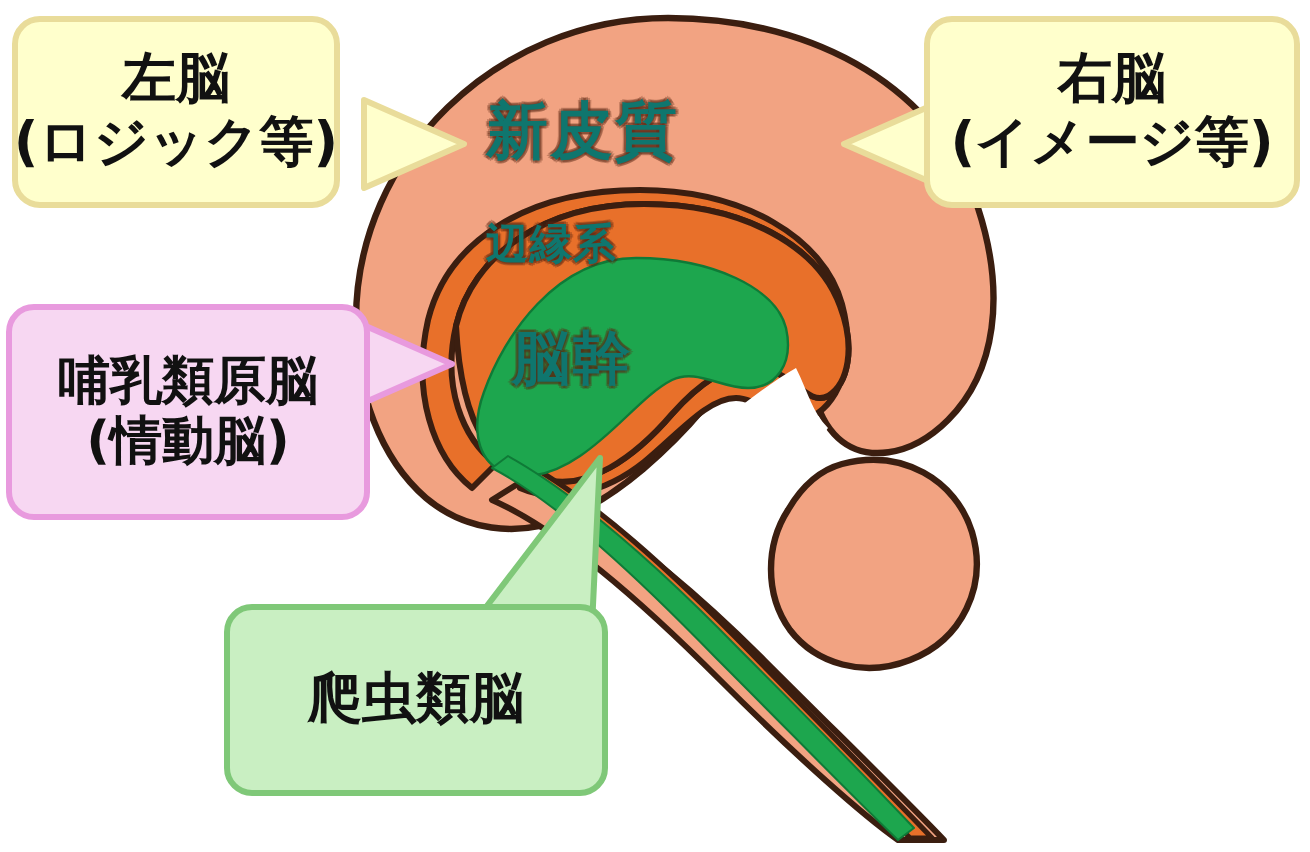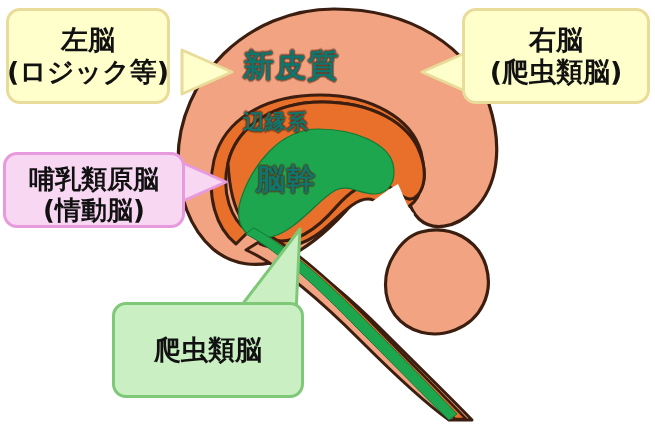--- a/index.html
+++ b/index.html
@@ -63,25 +63,24 @@
     border: 3px solid #e9dc9a;
     font-size: 27px;
   }
   #callout-right {
     left: 462px; top: 8px; width: 188px; height: 96px;
     background: #ffffcc;
     border: 3px solid #e9dc9a;
     font-size: 27px;
   }
   #callout-mammal {
-    left: 3px; top: 152px; width: 182px; height: 76px;
+    left: 3px; top: 152px; width: 182px; height: 108px;
     background: #f7d7f2;
     border: 3px solid #e89ade;
     font-size: 26px;
-    justify-content: flex-end;
   }
   #callout-reptile {
     left: 112px; top: 302px; width: 192px; height: 96px;
     background: #c9efc2;
     border: 3px solid #7fc878;
     font-size: 27px;
   }
 
   
   #tails-svg {
@@ -197,21 +196,21 @@
 
   <div class="brain-label" id="label-stem">脳幹</div>
 
   <div class="callout" id="callout-left">
     <span class="line">左脳</span>
     <span class="line">(ロジック等)</span>
   </div>
 
   <div class="callout" id="callout-right">
     <span class="line">右脳</span>
-    <span class="line">(爬虫類脳)</span>
+    <span class="line">(イメージ等)</span>
   </div>
 
   <div class="callout" id="callout-mammal">
     <span class="line">哺乳類原脳</span>
     <span class="line">(情動脳)</span>
   </div>
 
   <div class="callout" id="callout-reptile">
     <span class="line">爬虫類脳</span>
   </div>

